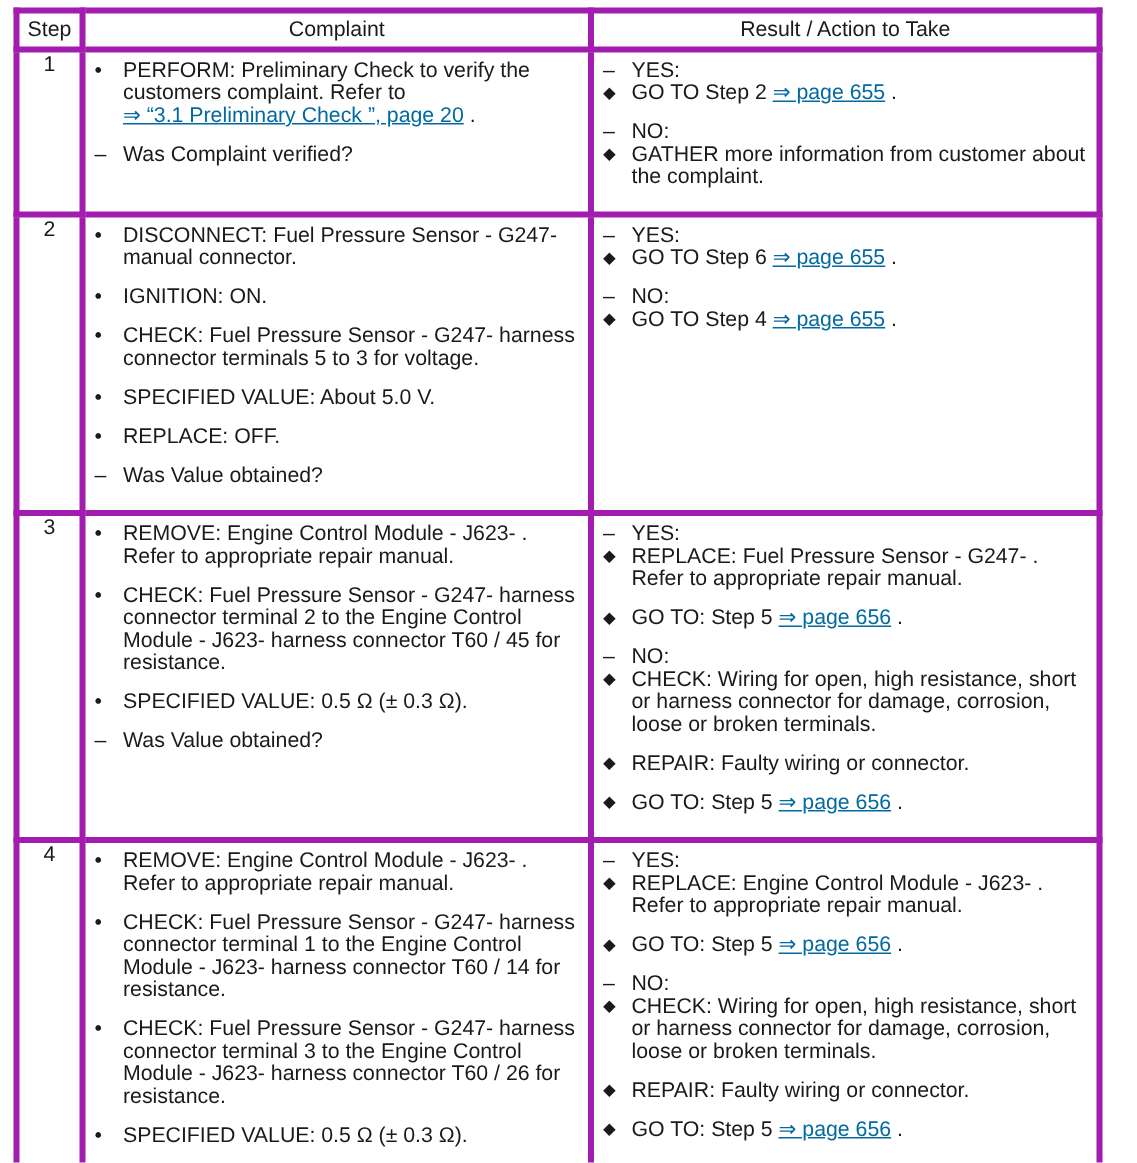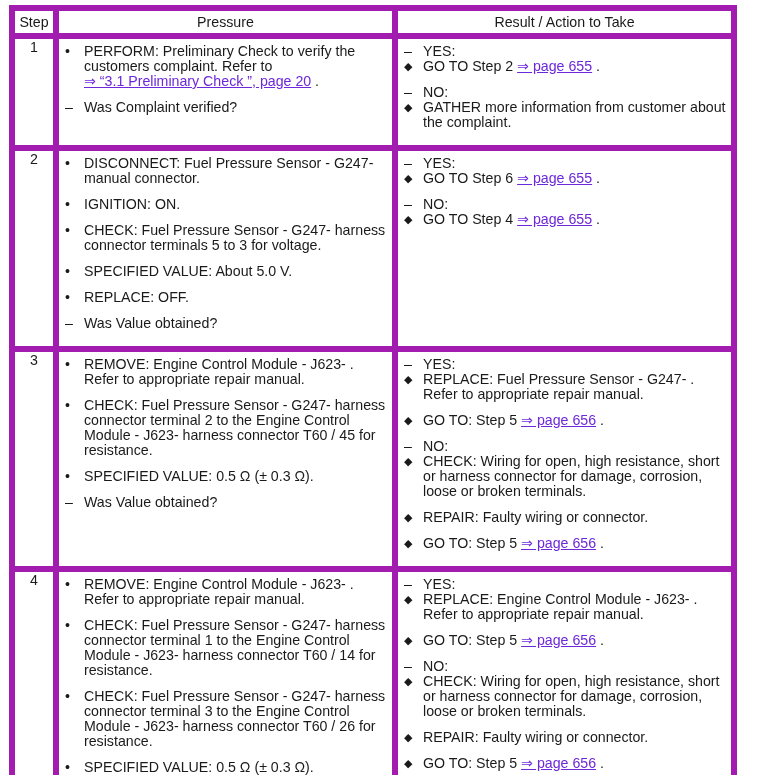--- a/index.html
+++ b/index.html
@@ -1,50 +1,50 @@
 <!DOCTYPE html>
 <html><head>
 <meta charset="utf-8">
 <style>
   html, body { margin:0; padding:0; background:#ffffff; }
   body { width:758px; height:775px; position:relative; overflow:hidden;
          font-family:"Liberation Sans", sans-serif; color:#1a1a1a; font-size:14.2px; }
   table.proc { position:absolute; left:9px; top:5px; width:722px;
                border-collapse:collapse; table-layout:fixed; }
-  table.proc th, table.proc td { border:6px solid #a21caf; vertical-align:top; padding:0; }
+  table.proc th, table.proc td { border:4px solid #a21caf; vertical-align:top; padding:0; }
   table.proc th { font-weight:normal; height:22px; text-align:center; font-size:14.2px; line-height:22px; }
   table.proc thead tr { border-bottom:3px double #111; }
   col.c-step { width:44px; }
   col.c-proc { width:339px; }
   col.c-res  { width:339px; }
   td.step { text-align:center; padding-top:5px; }
   ul.items { list-style:none; margin:0; padding:5px 4px 4px 0; }
   ul.items li { position:relative; padding-left:25px; line-height:15px; margin-bottom:11px; }
   ul.items li .mk { position:absolute; left:6px; top:0; width:14px; }
   ul.items li.compact { margin-bottom:0; }
-  .link { color:#6d28d9; text-decoration:underline; }
+  .link { color:#0369a1; text-decoration:underline; }
   tr.r1 td { height:103px; }
   tr.r2 td { height:182px; }
   tr.r3 td { height:214px; }
   tr.r4 td { height:231px; }
   .diamond { font-size:11px; }
 </style>
 </head>
 <body>
 
 <table class="proc">
   <colgroup>
       <col class="c-step">
       <col class="c-proc">
       <col class="c-res">
     </colgroup>
   <thead>
     <tr>
       <th>Step</th>
-      <th>Pressure</th>
+      <th>Complaint</th>
       <th>Result / Action to Take</th>
     </tr>
   </thead>
   <tbody id="tbody">
       <tr class="r1">
         <td class="step">1</td>
         <td>
           <ul class="items">
             <li><span class="mk">•</span><span>PERFORM: Preliminary Check to verify the customers complaint. Refer to</span><br><span class="link">⇒ “3.1 Preliminary Check ”, page 20</span><span> .</span></li>
             <li><span class="mk">–</span><span>Was Complaint verified?</span></li>

